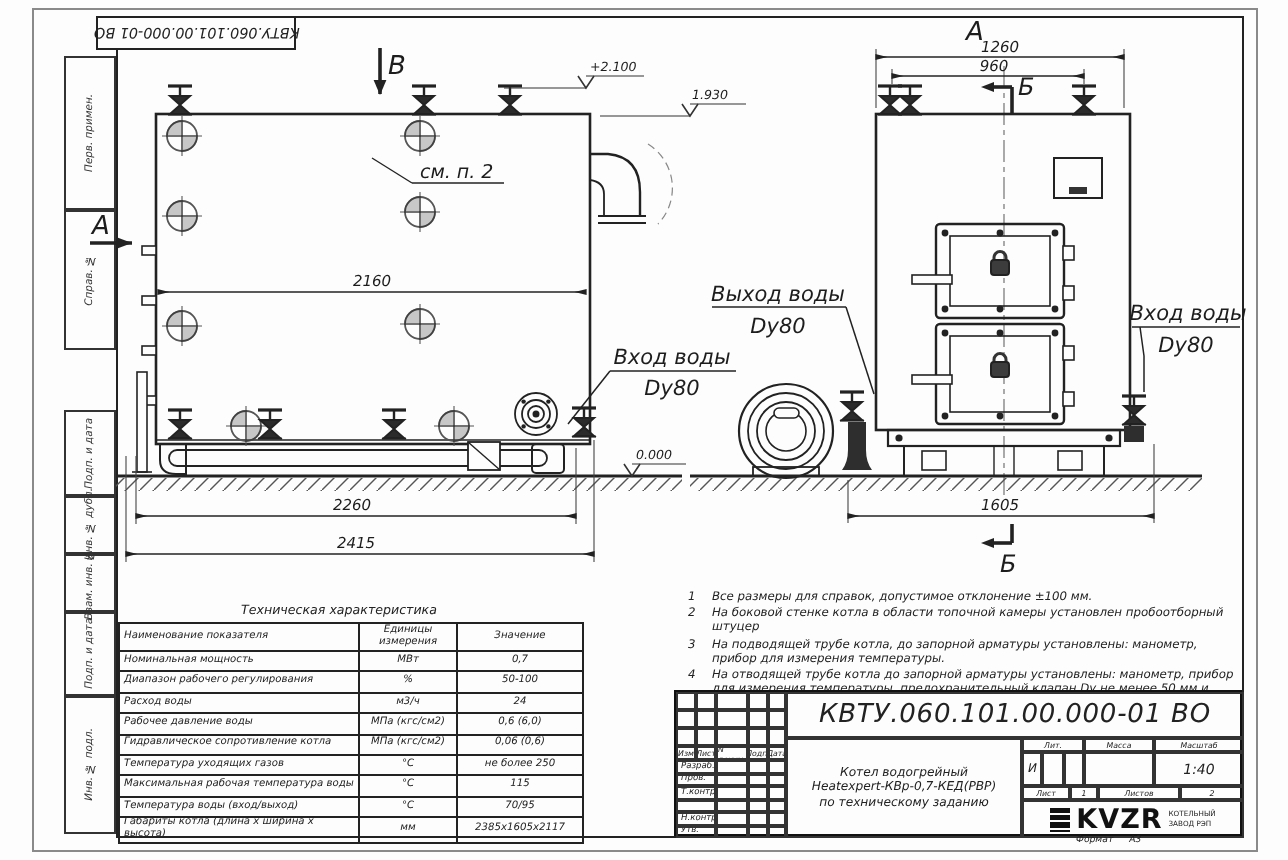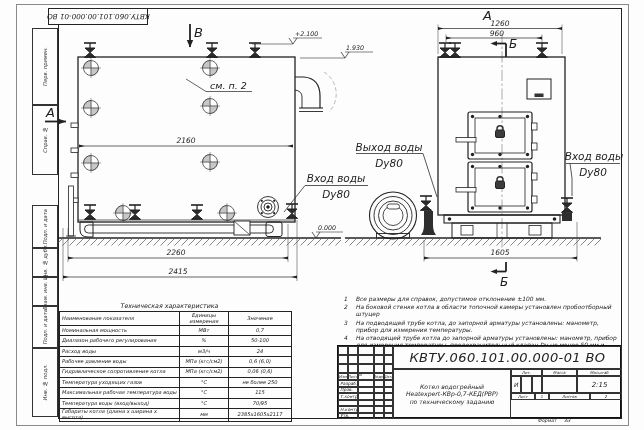--- a/index.html
+++ b/index.html
@@ -461,27 +461,35 @@
       <span>по техническому заданию</span>
     </div>
 
     <div class="c hd" style="left:173px;top:23px;width:31px;height:7px;">Лит.</div>
     <div class="c hd" style="left:204px;top:23px;width:35px;height:7px;">Масса</div>
     <div class="c hd" style="left:239px;top:23px;width:45px;height:7px;">Масштаб</div>
     <div class="c" style="left:173px;top:30px;width:10.4px;height:17px;font-size:6px;">И</div>
     <div class="c" style="left:183.4px;top:30px;width:10.3px;height:17px;"></div>
     <div class="c" style="left:193.7px;top:30px;width:10.3px;height:17px;"></div>
     <div class="c" style="left:204px;top:30px;width:35px;height:17px;"></div>
-    <div class="c" style="left:239px;top:30px;width:45px;height:17px;font-size:7px;">2:15</div>
+    <div class="c" style="left:239px;top:30px;width:45px;height:17px;font-size:7px;">1:40</div>
 
     <div class="c hd" style="left:173px;top:47px;width:24px;height:7px;">Лист</div>
     <div class="c hd" style="left:197px;top:47px;width:14px;height:7px;">1</div>
     <div class="c hd" style="left:211px;top:47px;width:41px;height:7px;">Листов</div>
     <div class="c hd" style="left:252px;top:47px;width:32px;height:7px;">2</div>
 
+    <div class="c logo-cell" style="left:173px;top:54px;width:111px;height:19px;">
+      <span class="logo-icon"></span>
+      <span class="logo-word">KVZR</span>
+      <span class="logo-co">
+        <span style="display:block">КОТЕЛЬНЫЙ</span>
+        <span style="display:block">ЗАВОД РЭП</span>
+      </span>
+    </div>
   </div>
 
   <div class="abs fmt">
     <span>Формат</span>
     <span>А3</span>
   </div>
 
 </div>
 
 </body></html>

